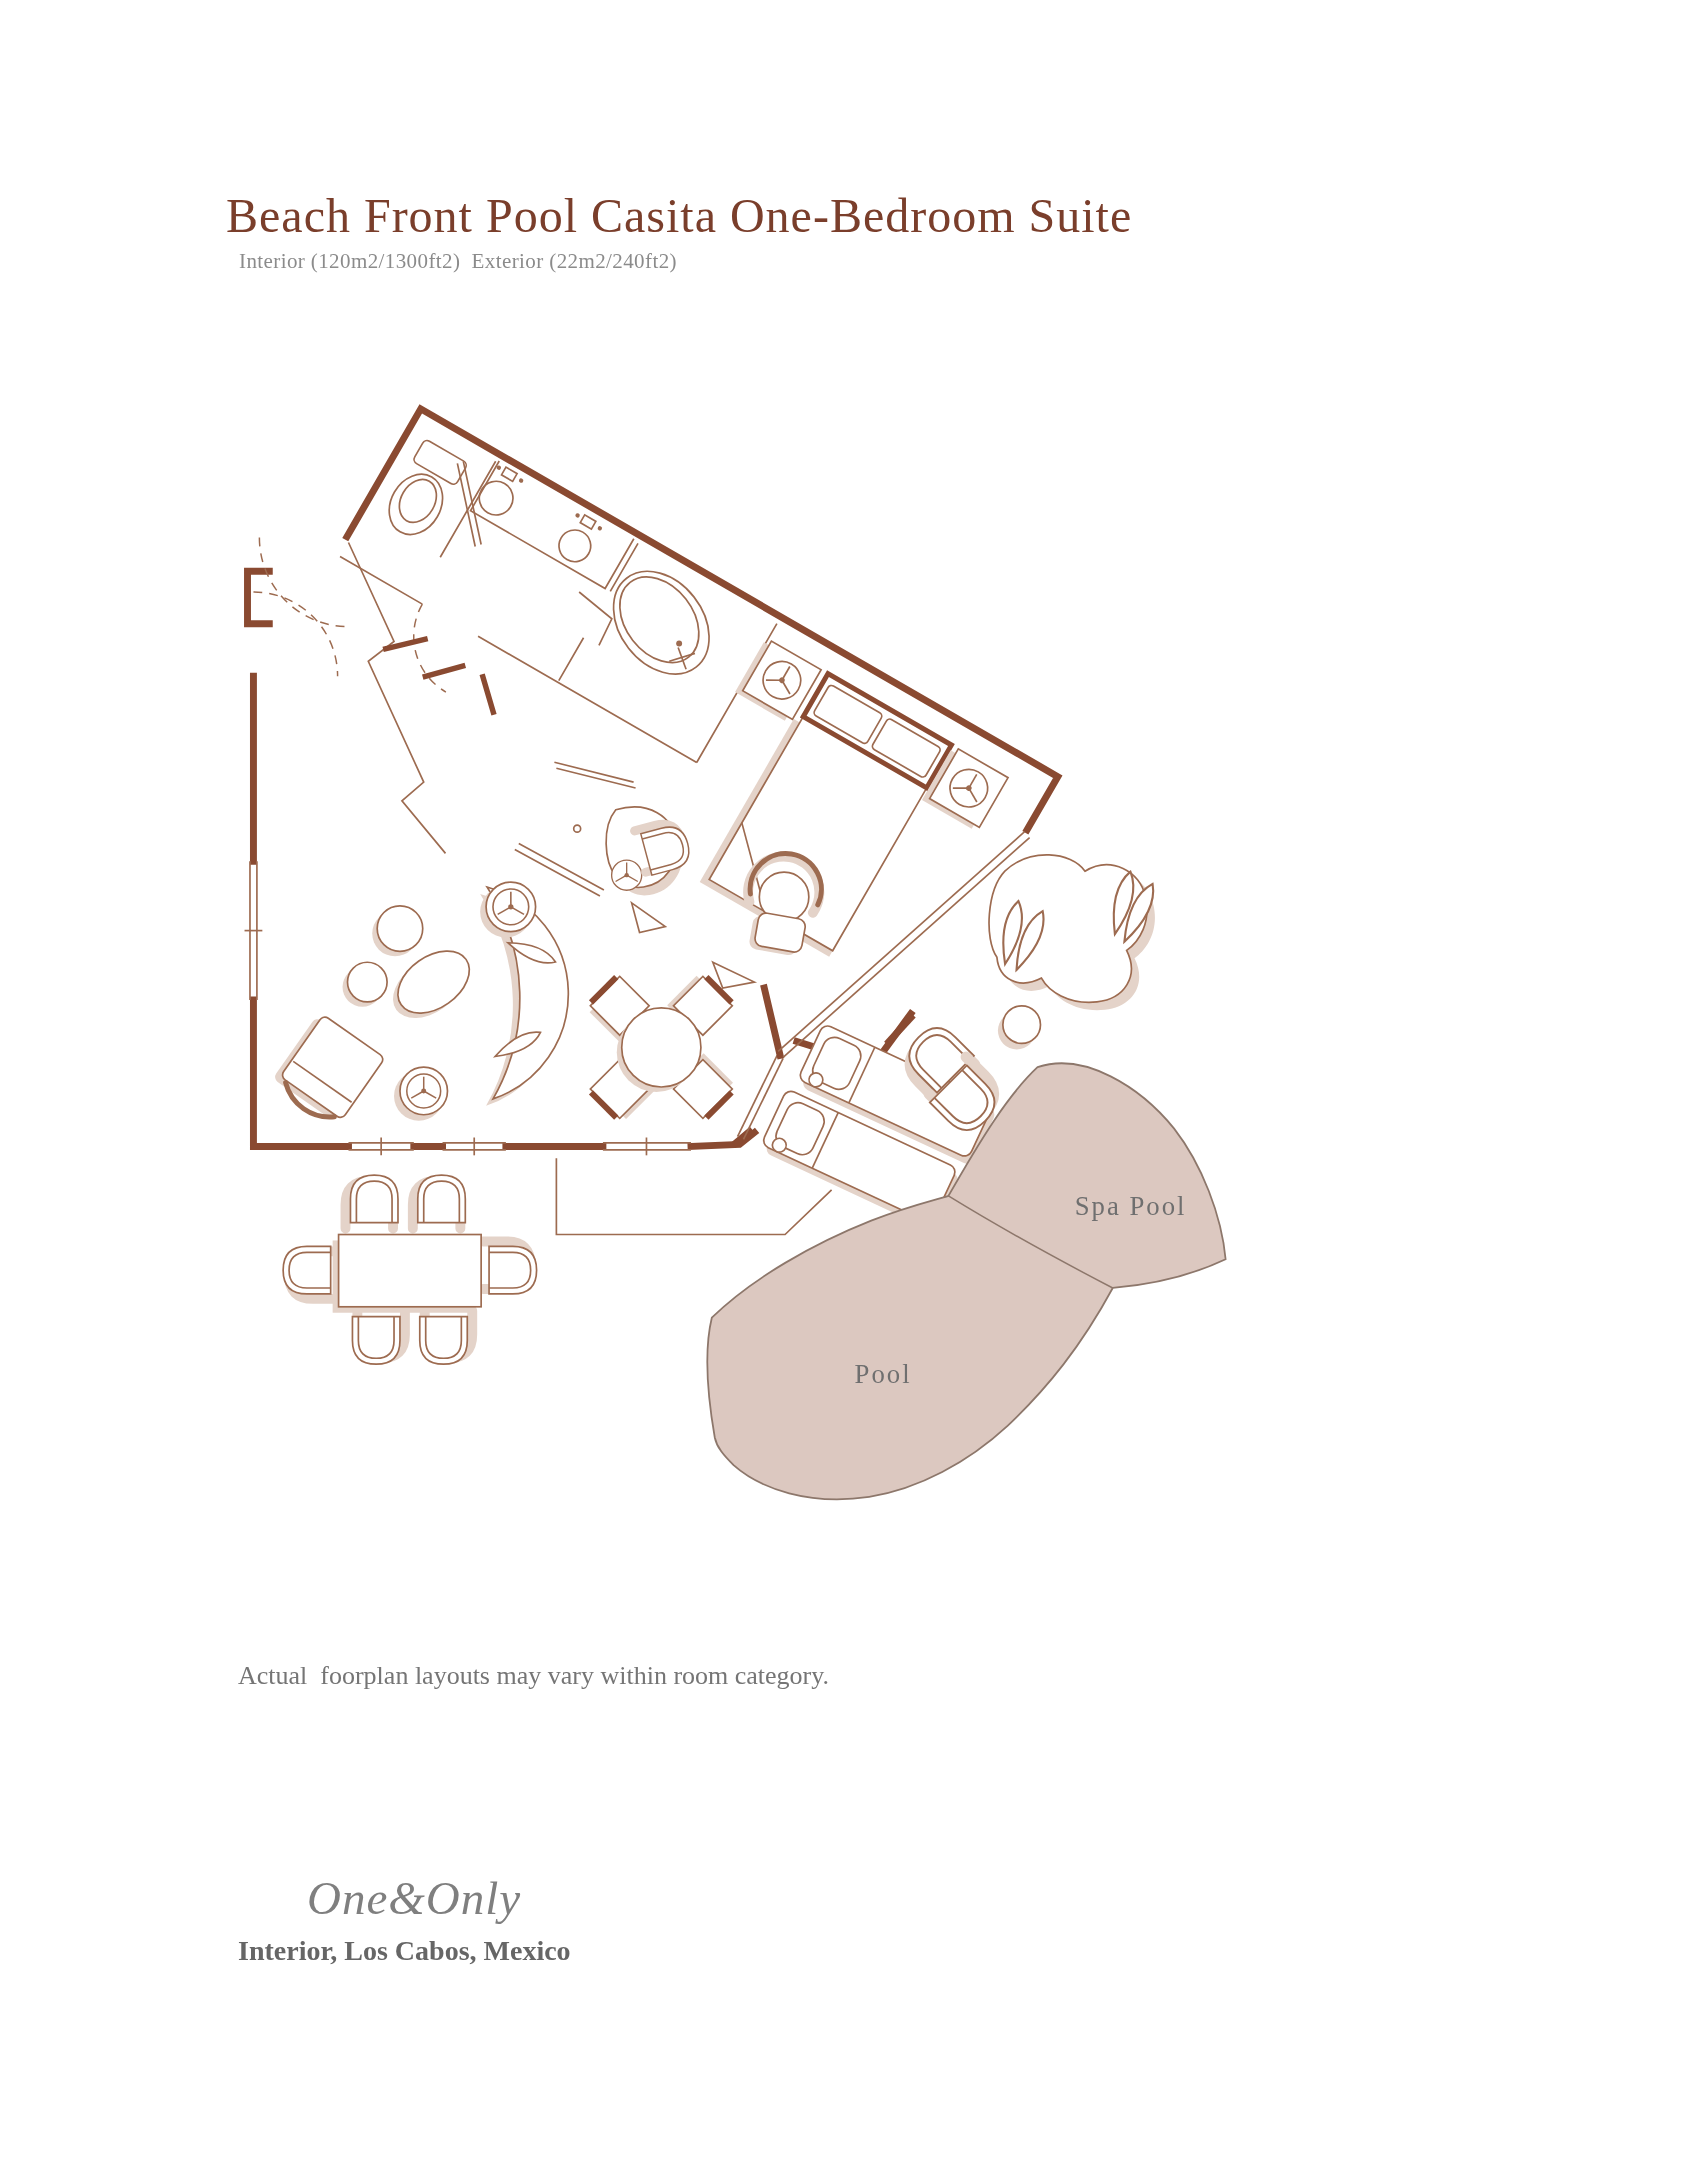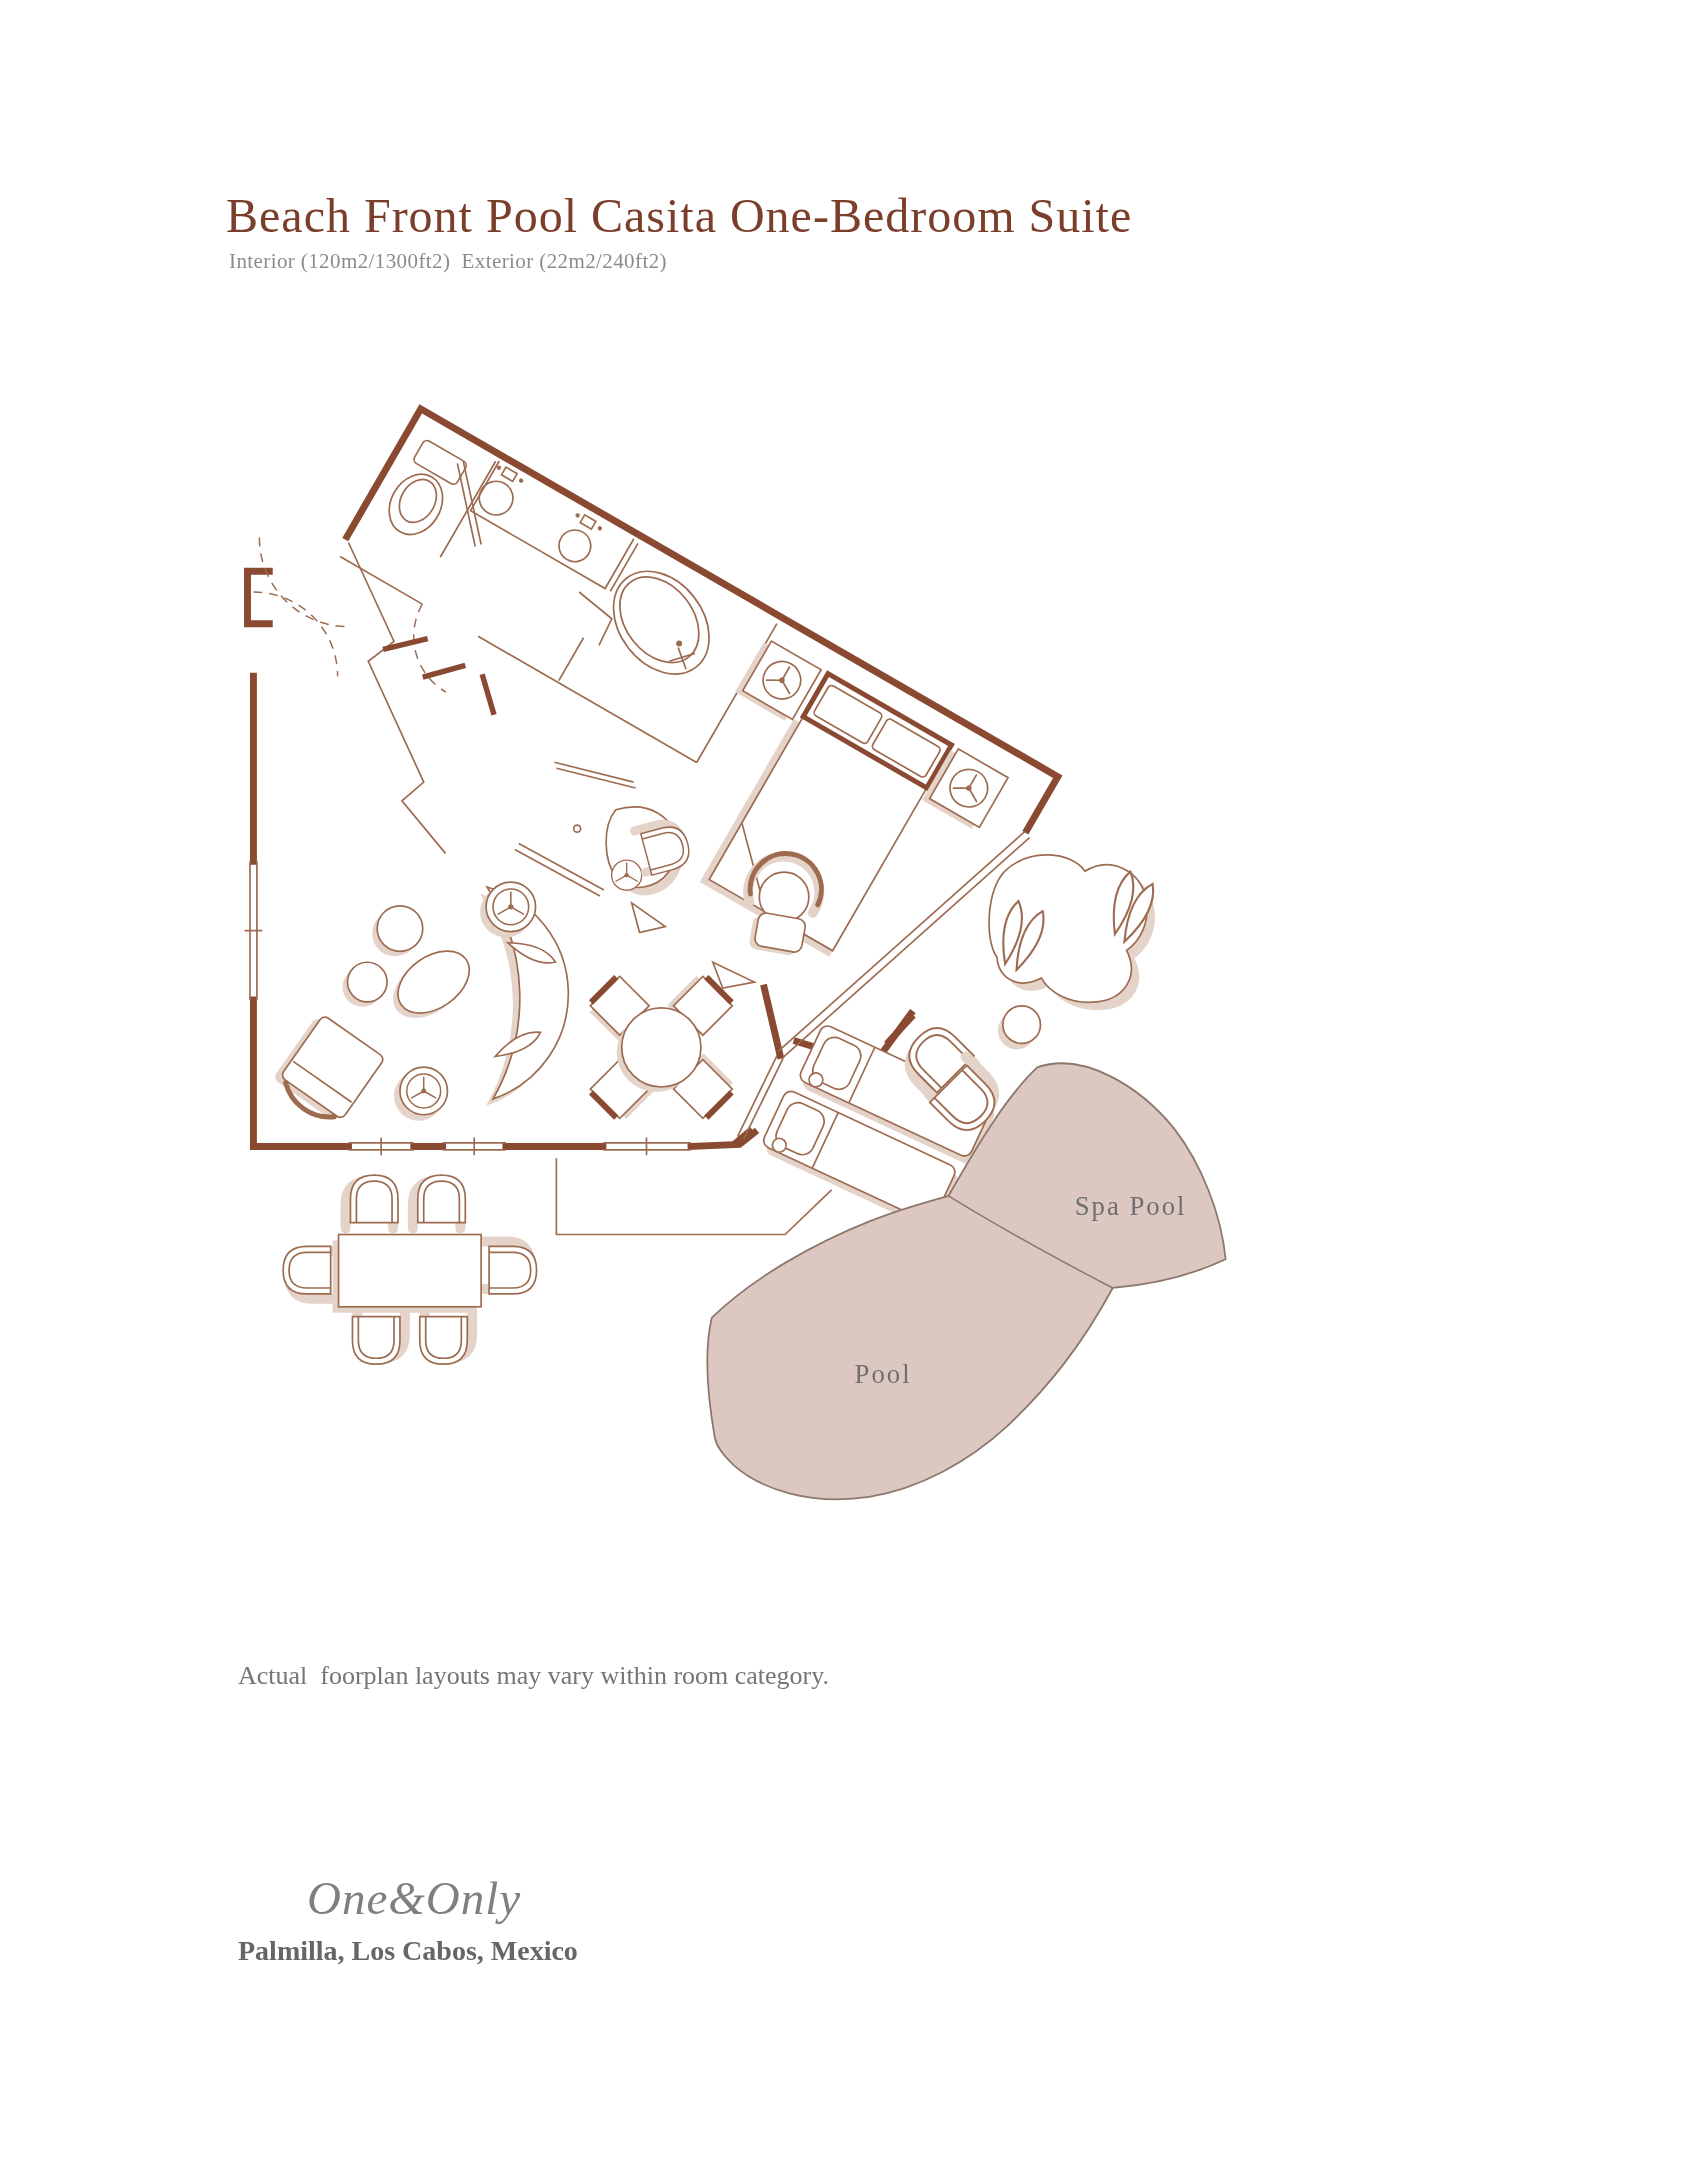--- a/index.html
+++ b/index.html
@@ -1,20 +1,20 @@
 <!DOCTYPE html>
 <html style="--title-brown: #7a3e2b; --wall-brown: #8a4a31; --line-brown: #9d6b50; --shadow-tan: #e4d3c9; --pool-fill: #dcc8c0; --pool-stroke: #8d776b; --subtitle-gray: #8b8b8b; --disclaimer-gray: #757575; --logo-gray: #7f7f7f; --location-gray: #666666; --plan-label-gray: #6f6f6f;"><head>
 <meta charset="utf-8">
 <style>
   html,body{margin:0;padding:0;background:#fff;}
   body{width:1683px;height:2177px;position:relative;font-family:"Liberation Serif",serif;overflow:hidden;}
   .page{position:absolute;inset:0;background:#ffffff;}
   .title{position:absolute;left:226px;top:190px;font-size:48px;line-height:1.1;
          color:var(--title-brown);letter-spacing:1px;white-space:pre;}
-  .subtitle{position:absolute;left:229px;top:249px;font-size:21px;color:var(--subtitle-gray);
+  .subtitle{position:absolute;left:239px;top:249px;font-size:21px;color:var(--subtitle-gray);
             letter-spacing:0.4px;white-space:pre;}
   .disclaimer{position:absolute;left:238px;top:1661px;font-size:26px;color:var(--disclaimer-gray);white-space:pre;}
   .logo{position:absolute;left:307px;top:1871px;font-size:47px;font-style:italic;font-weight:normal;
         color:var(--logo-gray);letter-spacing:1px;}
   .location{position:absolute;left:238px;top:1935px;font-size:28px;font-weight:bold;color:var(--location-gray);}
   svg.plan{position:absolute;left:0;top:0;}
   .wall{stroke:var(--wall-brown);stroke-width:7;fill:none;stroke-linecap:square;}
   .thick3{stroke:var(--wall-brown);stroke-width:5.5;fill:none;stroke-linecap:butt;}
   .hb{stroke:var(--wall-brown);stroke-width:5;fill:#fff;}
   .thin{stroke:var(--line-brown);stroke-width:1.7;fill:none;}
@@ -277,16 +277,16 @@
         C 990,1152 1018,1106 1048,1078 Z"></path>
       <path class="poolline" d="M 958,1208 C 1010,1240 1072,1274 1124,1301"></path>
       <text class="plabel" x="1142" y="1227" text-anchor="middle">Spa Pool</text>
       <text class="plabel" x="892" y="1397" text-anchor="middle">Pool</text>
     </g>
 
   </svg>
 
   <div class="disclaimer">Actual  foorplan layouts may vary within room category.</div>
   <div class="logo">One&amp;Only</div>
-  <div class="location">Palmilla, Los Cabos, Mexico</div>
+  <div class="location">Interior, Los Cabos, Mexico</div>
 
 </div>
 
 
 </body></html>

